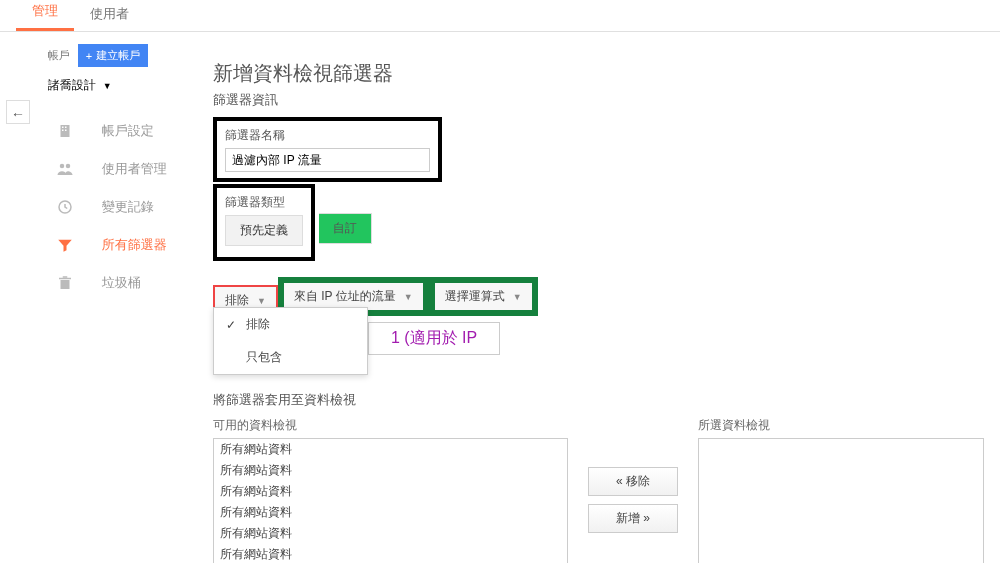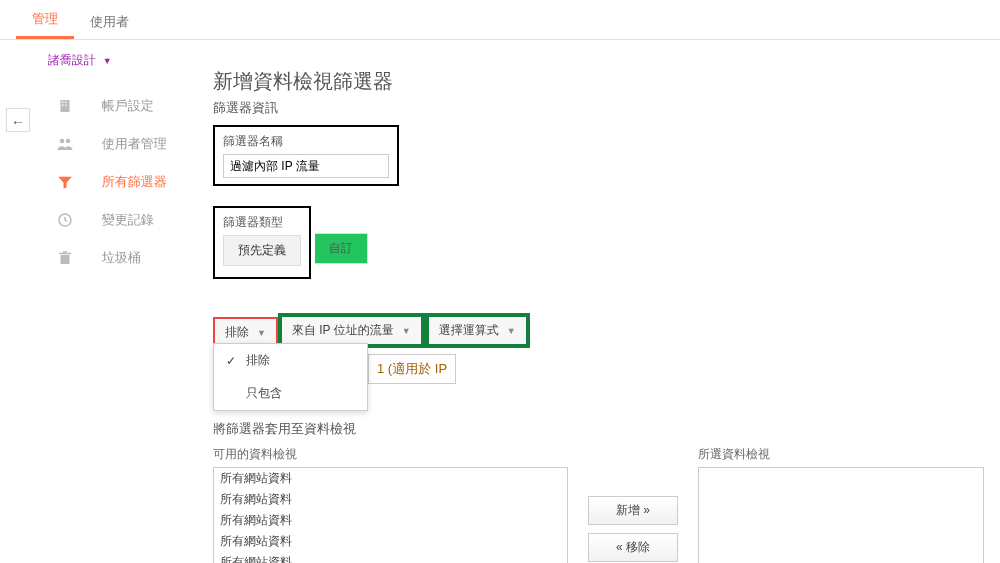--- a/index.html
+++ b/index.html
@@ -1,58 +1,58 @@
 <!DOCTYPE html>
 <html><head>
 <meta charset="utf-8">
 <style>
   * { box-sizing: border-box; margin: 0; padding: 0; }
   body { font-family: Arial, "Helvetica Neue", sans-serif; font-size: 13px; color: #333; background: #fff; width: 1000px; height: 563px; overflow: hidden; }
   
-  .tabs { display: flex; border-bottom: 1px solid #e0e0e0; padding-left: 16px; height: 40px; align-items: flex-end; }
+  .tabs { display: flex; border-bottom: 1px solid #e0e0e0; padding-left: 16px; height: 32px; align-items: flex-end; }
   .tab { padding: 8px 16px; color: #777; cursor: pointer; }
   .tab.active { color: #ff7043; border-bottom: 3px solid #ff7043; }
   
   .main-wrap { display: flex; }
   .back-col { width: 40px; padding-top: 68px; text-align: center; }
   .back-btn { display: inline-block; width: 24px; height: 24px; border: 1px solid #ddd; line-height: 22px; cursor: pointer; font-size: 14px; color: #555; }
   
   .left-col { width: 190px; padding: 12px 0 0 12px; }
   .acct-row { display: flex; align-items: center; gap: 8px; margin-bottom: 10px; }
   .acct-label { color: #777; font-size: 11px; }
   .create-btn { background: #4285f4; color: #fff; border: none; padding: 4px 8px; font-size: 11px; cursor: pointer; display: flex; align-items: center; gap: 4px; }
-  .acct-select { color: #a21caf; font-size: 12px; margin-bottom: 18px; cursor: pointer; display: flex; align-items: center; gap: 7px; }
+  .acct-select { color: #000000; font-size: 12px; margin-bottom: 18px; cursor: pointer; display: flex; align-items: center; gap: 7px; }
   .caret-down-sm { font-size: 9px; }
   
   .nav-item { display: flex; align-items: center; gap: 28px; padding: 10px 8px; color: #999; cursor: pointer; font-size: 13px; }
   .nav-item.active { color: #ff7043; }
   .nav-icon { width: 18px; height: 18px; display: flex; align-items: center; justify-content: center; }
   
   .content { flex: 1; padding: 28px 16px 0 6px; }
   .page-title { font-size: 20px; color: #555; margin-bottom: 4px; font-weight: normal; }
   .section-label { font-size: 13px; color: #555; margin-bottom: 8px; }
   
-  .red-box { border: 2px solid #000000; padding: 6px 8px; display: inline-block; margin-bottom: 20px; }
+  .red-box { border: 4px solid #000000; padding: 6px 8px; display: inline-block; margin-bottom: 2px; }
   .field-label { font-size: 12px; color: #555; margin-bottom: 4px; }
-  .text-input { border: 1px solid #ccc; padding: 4px 6px; font-size: 12px; width: 166px; height: 24px; }
+  .text-input { border: 1px solid #ccc; padding: 4px 6px; font-size: 12px; width: 205px; height: 24px; }
   
   .tabset { display: flex; border: 1px solid #ddd; width: fit-content; }
   .seg { padding: 6px 14px; font-size: 12px; color: #555; cursor: pointer; background: #22c55e; }
   .seg.active { background: #f2f2f2; color: #333; }
   
   .dropdown-row { display: flex; margin-top: 14px; align-items: flex-end; position: relative; }
-  .dd { border: 4px solid #15803d; background: #f7f7f7; padding: 5px 10px; font-size: 12px; color: #444; cursor: pointer; display: flex; align-items: center; gap: 8px; }
+  .dd { border: 6px solid #15803d; background: #f7f7f7; padding: 5px 10px; font-size: 12px; color: #444; cursor: pointer; display: flex; align-items: center; gap: 8px; }
   .dd .caret { font-size: 9px; color: #888; }
   .dd-exclude { border: 2px solid #ef4444; }
   
   .dd-menu { position: absolute; top: 30px; left: 0; background: #fff; border: 1px solid #ccc; box-shadow: 0 2px 6px rgba(0,0,0,0.15); width: 155px; z-index: 10; }
   .dd-menu-item { padding: 8px 12px; font-size: 12px; color: #444; cursor: pointer; display: flex; align-items: center; gap: 8px; }
   .check { width: 12px; display: inline-block; }
   
-  .partial-box { border: 1px solid #ccc; padding: 5px 8px; font-size: 13px; color: #a16207; display: inline-block; margin-top: 6px; margin-left: 155px; }
+  .partial-box { border: 1px solid #ccc; padding: 5px 22px; font-size: 16px; color: #a21caf; display: inline-block; margin-top: 6px; margin-left: 155px; }
   
   .apply-section { margin-top: 36px; }
   .two-col { display: flex; gap: 20px; margin-top: 6px; align-items: flex-start; }
   .list-label { font-size: 12px; color: #666; margin-bottom: 4px; }
   .list-box { border: 1px solid #ccc; width: 355px; height: 155px; overflow-y: scroll; }
   .list-box.narrow { width: 286px; overflow: hidden; }
   .list-item { padding: 2px 6px; font-size: 12px; color: #444; cursor: pointer; }
   .btn-col { display: flex; flex-direction: column; gap: 8px; padding-top: 50px; }
   .move-btn { border: 1px solid #ccc; background: linear-gradient(#fff,#f1f1f1); padding: 5px 14px; font-size: 12px; color: #444; cursor: pointer; width: 90px; }
   
@@ -66,20 +66,27 @@
   <div class="tab active">管理</div>
   <div class="tab">使用者</div>
 </div>
 
 <div class="main-wrap">
   <div class="back-col">
     <span class="back-btn">←</span>
   </div>
 
   <div class="left-col">
+    <div class="acct-row">
+      <span class="acct-label">帳戶</span>
+      <button class="create-btn">
+        <span>+</span>
+        <span>建立帳戶</span>
+      </button>
+    </div>
     <div class="acct-select">
       <span>諸喬設計</span>
       <span class="caret-down-sm">▼</span>
     </div>
 
     <div class="nav-item">
       <span class="nav-icon">
         <svg width="18" height="18" viewBox="0 0 24 24" fill="#bbb">
             <rect x="6" y="4" width="12" height="16"></rect>
             <rect x="8" y="6" width="2" height="2" fill="#fff"></rect>
@@ -94,36 +101,36 @@
       <span class="nav-icon">
         <svg width="18" height="18" viewBox="0 0 24 24" fill="#bbb">
             <circle cx="8" cy="8" r="3"></circle>
             <circle cx="16" cy="8" r="3"></circle>
             <path d="M2 20c0-3 3-5 6-5s6 2 6 5"></path>
             <path d="M12 20c0-3 2-5 4-5s6 2 6 5"></path>
           </svg>
       </span>
       <span>使用者管理</span>
     </div>
-    <div class="nav-item active">
-      <span class="nav-icon">
-        <svg width="18" height="18" viewBox="0 0 24 24" fill="#ff7043">
-            <path d="M3 5h18l-7 8v6l-4 2v-8z"></path>
-          </svg>
-      </span>
-      <span>所有篩選器</span>
-    </div>
     <div class="nav-item">
       <span class="nav-icon">
         <svg width="18" height="18" viewBox="0 0 24 24" fill="none" stroke="#bbb" stroke-width="2">
             <circle cx="12" cy="12" r="8"></circle>
             <path d="M12 8v4l3 2"></path>
           </svg>
       </span>
       <span>變更記錄</span>
+    </div>
+    <div class="nav-item active">
+      <span class="nav-icon">
+        <svg width="18" height="18" viewBox="0 0 24 24" fill="#ff7043">
+            <path d="M3 5h18l-7 8v6l-4 2v-8z"></path>
+          </svg>
+      </span>
+      <span>所有篩選器</span>
     </div>
     <div class="nav-item">
       <span class="nav-icon">
         <svg width="18" height="18" viewBox="0 0 24 24" fill="#bbb">
             <rect x="6" y="8" width="12" height="12"></rect>
             <rect x="4" y="5" width="16" height="2"></rect>
             <rect x="9" y="3" width="6" height="2"></rect>
           </svg>
       </span>
       <span>垃圾桶</span>
@@ -185,22 +192,22 @@
           <div class="list-box" id="avail-list">
               <div class="list-item">所有網站資料</div>
               <div class="list-item">所有網站資料</div>
               <div class="list-item">所有網站資料</div>
               <div class="list-item">所有網站資料</div>
               <div class="list-item">所有網站資料</div>
               <div class="list-item">所有網站資料</div>
             </div>
         </div>
         <div class="btn-col">
+          <button class="move-btn">« 移除</button>
           <button class="move-btn">新增 »</button>
-          <button class="move-btn">« 移除</button>
         </div>
         <div>
           <div class="list-label">所選資料檢視</div>
           <div class="list-box narrow"></div>
         </div>
       </div>
     </div>
   </div>
 </div>
 

